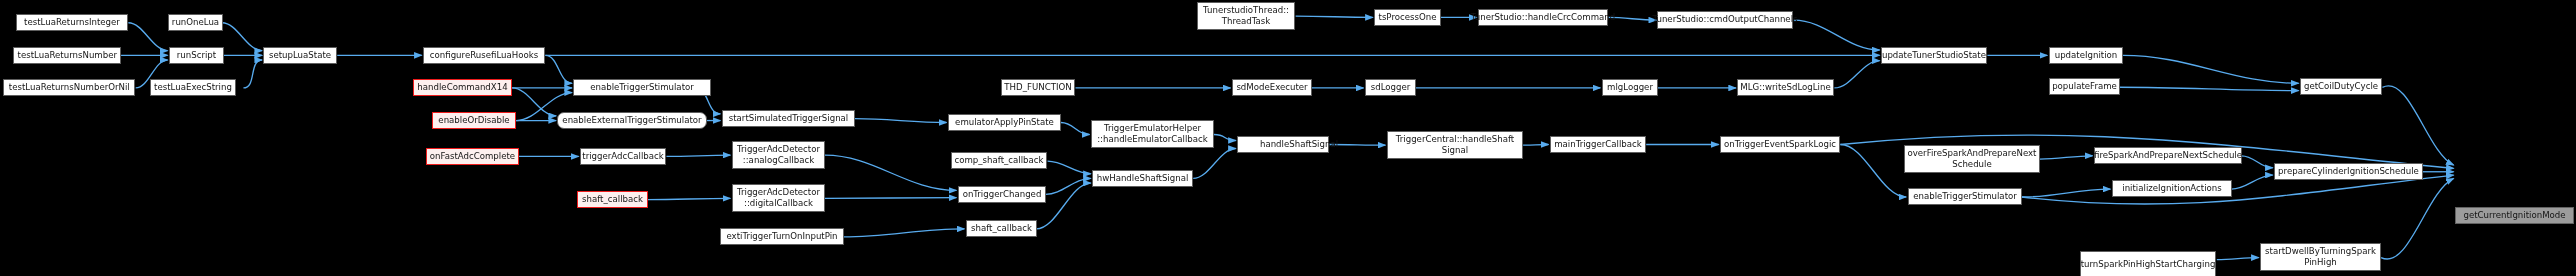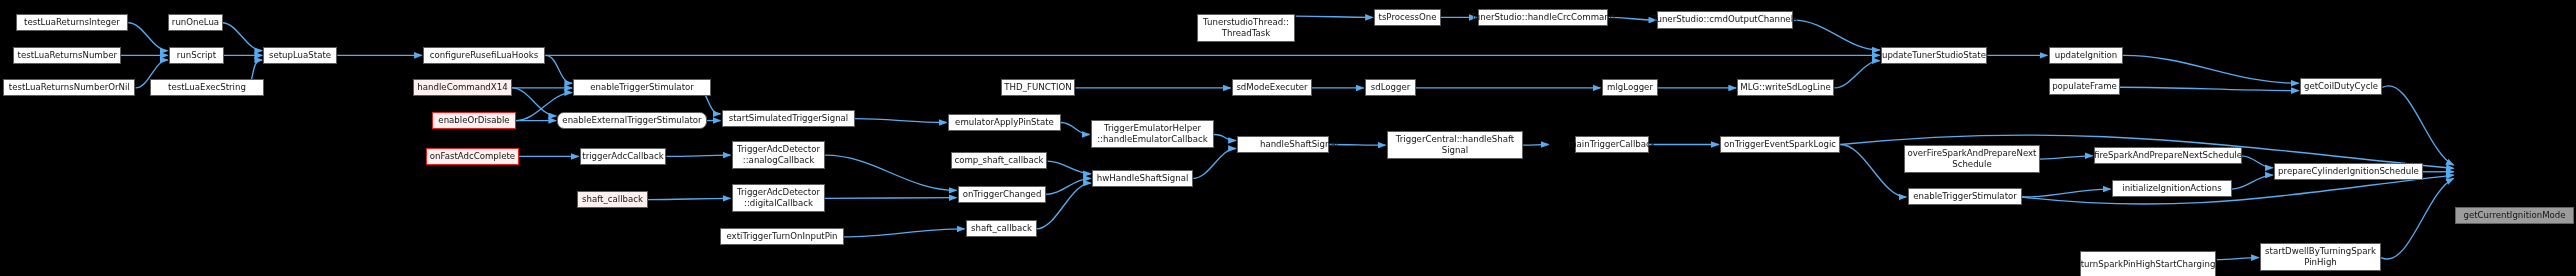--- a/index.html
+++ b/index.html
@@ -79,21 +79,21 @@
         <path d="M2492,132 C2536.84,132 2565.16,132 2610,132" class="edge" marker-end="url(#arw)"></path>
         <path d="M2758,132 C2783.84,132 2800.16,91 2826,91" class="edge" marker-end="url(#arw)"></path>
       </g>
   </svg>
   <div id="nodes">
       <div class="node" style="left: 16px; top: 14px; width: 112px; height: 17.3px;">testLuaReturnsInteger</div>
       <div class="node" style="left: 13.3px; top: 47px; width: 108px; height: 17.3px;">testLuaReturnsNumber</div>
       <div class="node" style="left: 3.3px; top: 79px; width: 132px; height: 17.3px;">testLuaReturnsNumberOrNil</div>
       <div class="node" style="left: 168px; top: 14px; width: 55px; height: 17.3px;">runOneLua</div>
       <div class="node" style="left: 169px; top: 47px; width: 55px; height: 17.3px;">runScript</div>
-      <div class="node" style="left: 150px; top: 79px; width: 114px; height: 17.3px;">testLuaExecString</div>
+      <div class="node" style="left: 150px; top: 79px; width: 86px; height: 17.3px;">testLuaExecString</div>
       <div class="node" style="left: 263px; top: 47px; width: 74px; height: 17.3px;">setupLuaState</div>
       <div class="node" style="left: 423px; top: 47px; width: 122px; height: 17.3px;">configureRusefiLuaHooks</div>
       <div class="node red" style="left: 413px; top: 79px; width: 99px; height: 17.3px;">handleCommandX14</div>
       <div class="node red" style="left: 432px; top: 112px; width: 84px; height: 17.3px;">enableOrDisable</div>
       <div class="node red" style="left: 426px; top: 148px; width: 93px; height: 17.3px;">onFastAdcComplete</div>
       <div class="node red" style="left: 577px; top: 191px; width: 71px; height: 17.3px;">shaft_callback</div>
       <div class="node" style="left: 573px; top: 79px; width: 138px; height: 17.3px;">enableTriggerStimulator</div>
       <div class="node" style="left: 557px; top: 112px; width: 150px; height: 17.3px; border-radius: 7px;">enableExternalTriggerStimulator</div>
       <div class="node" style="left: 580px; top: 148px; width: 86px; height: 17.3px;">triggerAdcCallback</div>
       <div class="node" style="left: 722px; top: 110px; width: 133px; height: 17.3px;">startSimulatedTriggerSignal</div>
@@ -105,23 +105,23 @@
       <div class="node" style="left: 948px; top: 114px; width: 113px; height: 17.3px;">emulatorApplyPinState</div>
       <div class="node" style="left: 951px; top: 152px; width: 96px; height: 17.3px;">comp_shaft_callback</div>
       <div class="node" style="left: 958px; top: 186px; width: 88px; height: 17.3px;">onTriggerChanged</div>
       <div class="node" style="left: 966px; top: 220px; width: 71px; height: 17.3px;">shaft_callback</div>
       <div class="node" style="left: 1091px; top: 120px; width: 123px; height: 28px;">TriggerEmulatorHelper
 ::handleEmulatorCallback</div>
       <div class="node" style="left: 1092px; top: 170px; width: 101px; height: 17.3px;">hwHandleShaftSignal</div>
       <div class="node" style="left: 1237px; top: 136px; width: 92px; height: 17.3px; padding-left: 32px;">handleShaftSignal</div>
       <div class="node" style="left: 1387px; top: 131px; width: 136px; height: 28px;">TriggerCentral::handleShaft
 Signal</div>
-      <div class="node" style="left: 1550px; top: 136px; width: 74px; height: 17.3px; margin-left: 25px;">mainTriggerCallback</div>
+      <div class="node" style="left: 1550px; top: 136px; width: 96px; height: 17.3px;">mainTriggerCallback</div>
       <div class="node" style="left: 1720px; top: 136px; width: 120px; height: 17.3px;">onTriggerEventSparkLogic</div>
-      <div class="node" style="left: 1197px; top: 14px; width: 98px; height: 28px;">TunerstudioThread::
+      <div class="node" style="left: 1197px; top: 2px; width: 98px; height: 28px;">TunerstudioThread::
 ThreadTask</div>
       <div class="node" style="left: 1374px; top: 8.6px; width: 67px; height: 17.3px;">tsProcessOne</div>
       <div class="node" style="left: 1478px; top: 8.6px; width: 130px; height: 17.3px;">TunerStudio::handleCrcCommand</div>
       <div class="node" style="left: 1657px; top: 11.3px; width: 136px; height: 17.3px;">TunerStudio::cmdOutputChannels</div>
       <div class="node" style="left: 1001px; top: 79px; width: 74px; height: 17.3px;">THD_FUNCTION</div>
       <div class="node" style="left: 1232px; top: 79px; width: 80px; height: 17.3px;">sdModeExecuter</div>
       <div class="node" style="left: 1365px; top: 79px; width: 51px; height: 17.3px;">sdLogger</div>
       <div class="node" style="left: 1602px; top: 79px; width: 56px; height: 17.3px;">mlgLogger</div>
       <div class="node" style="left: 1737px; top: 79px; width: 97px; height: 17.3px;">MLG::writeSdLogLine</div>
       <div class="node" style="left: 1881px; top: 47px; width: 106px; height: 17.3px;">updateTunerStudioState</div>

